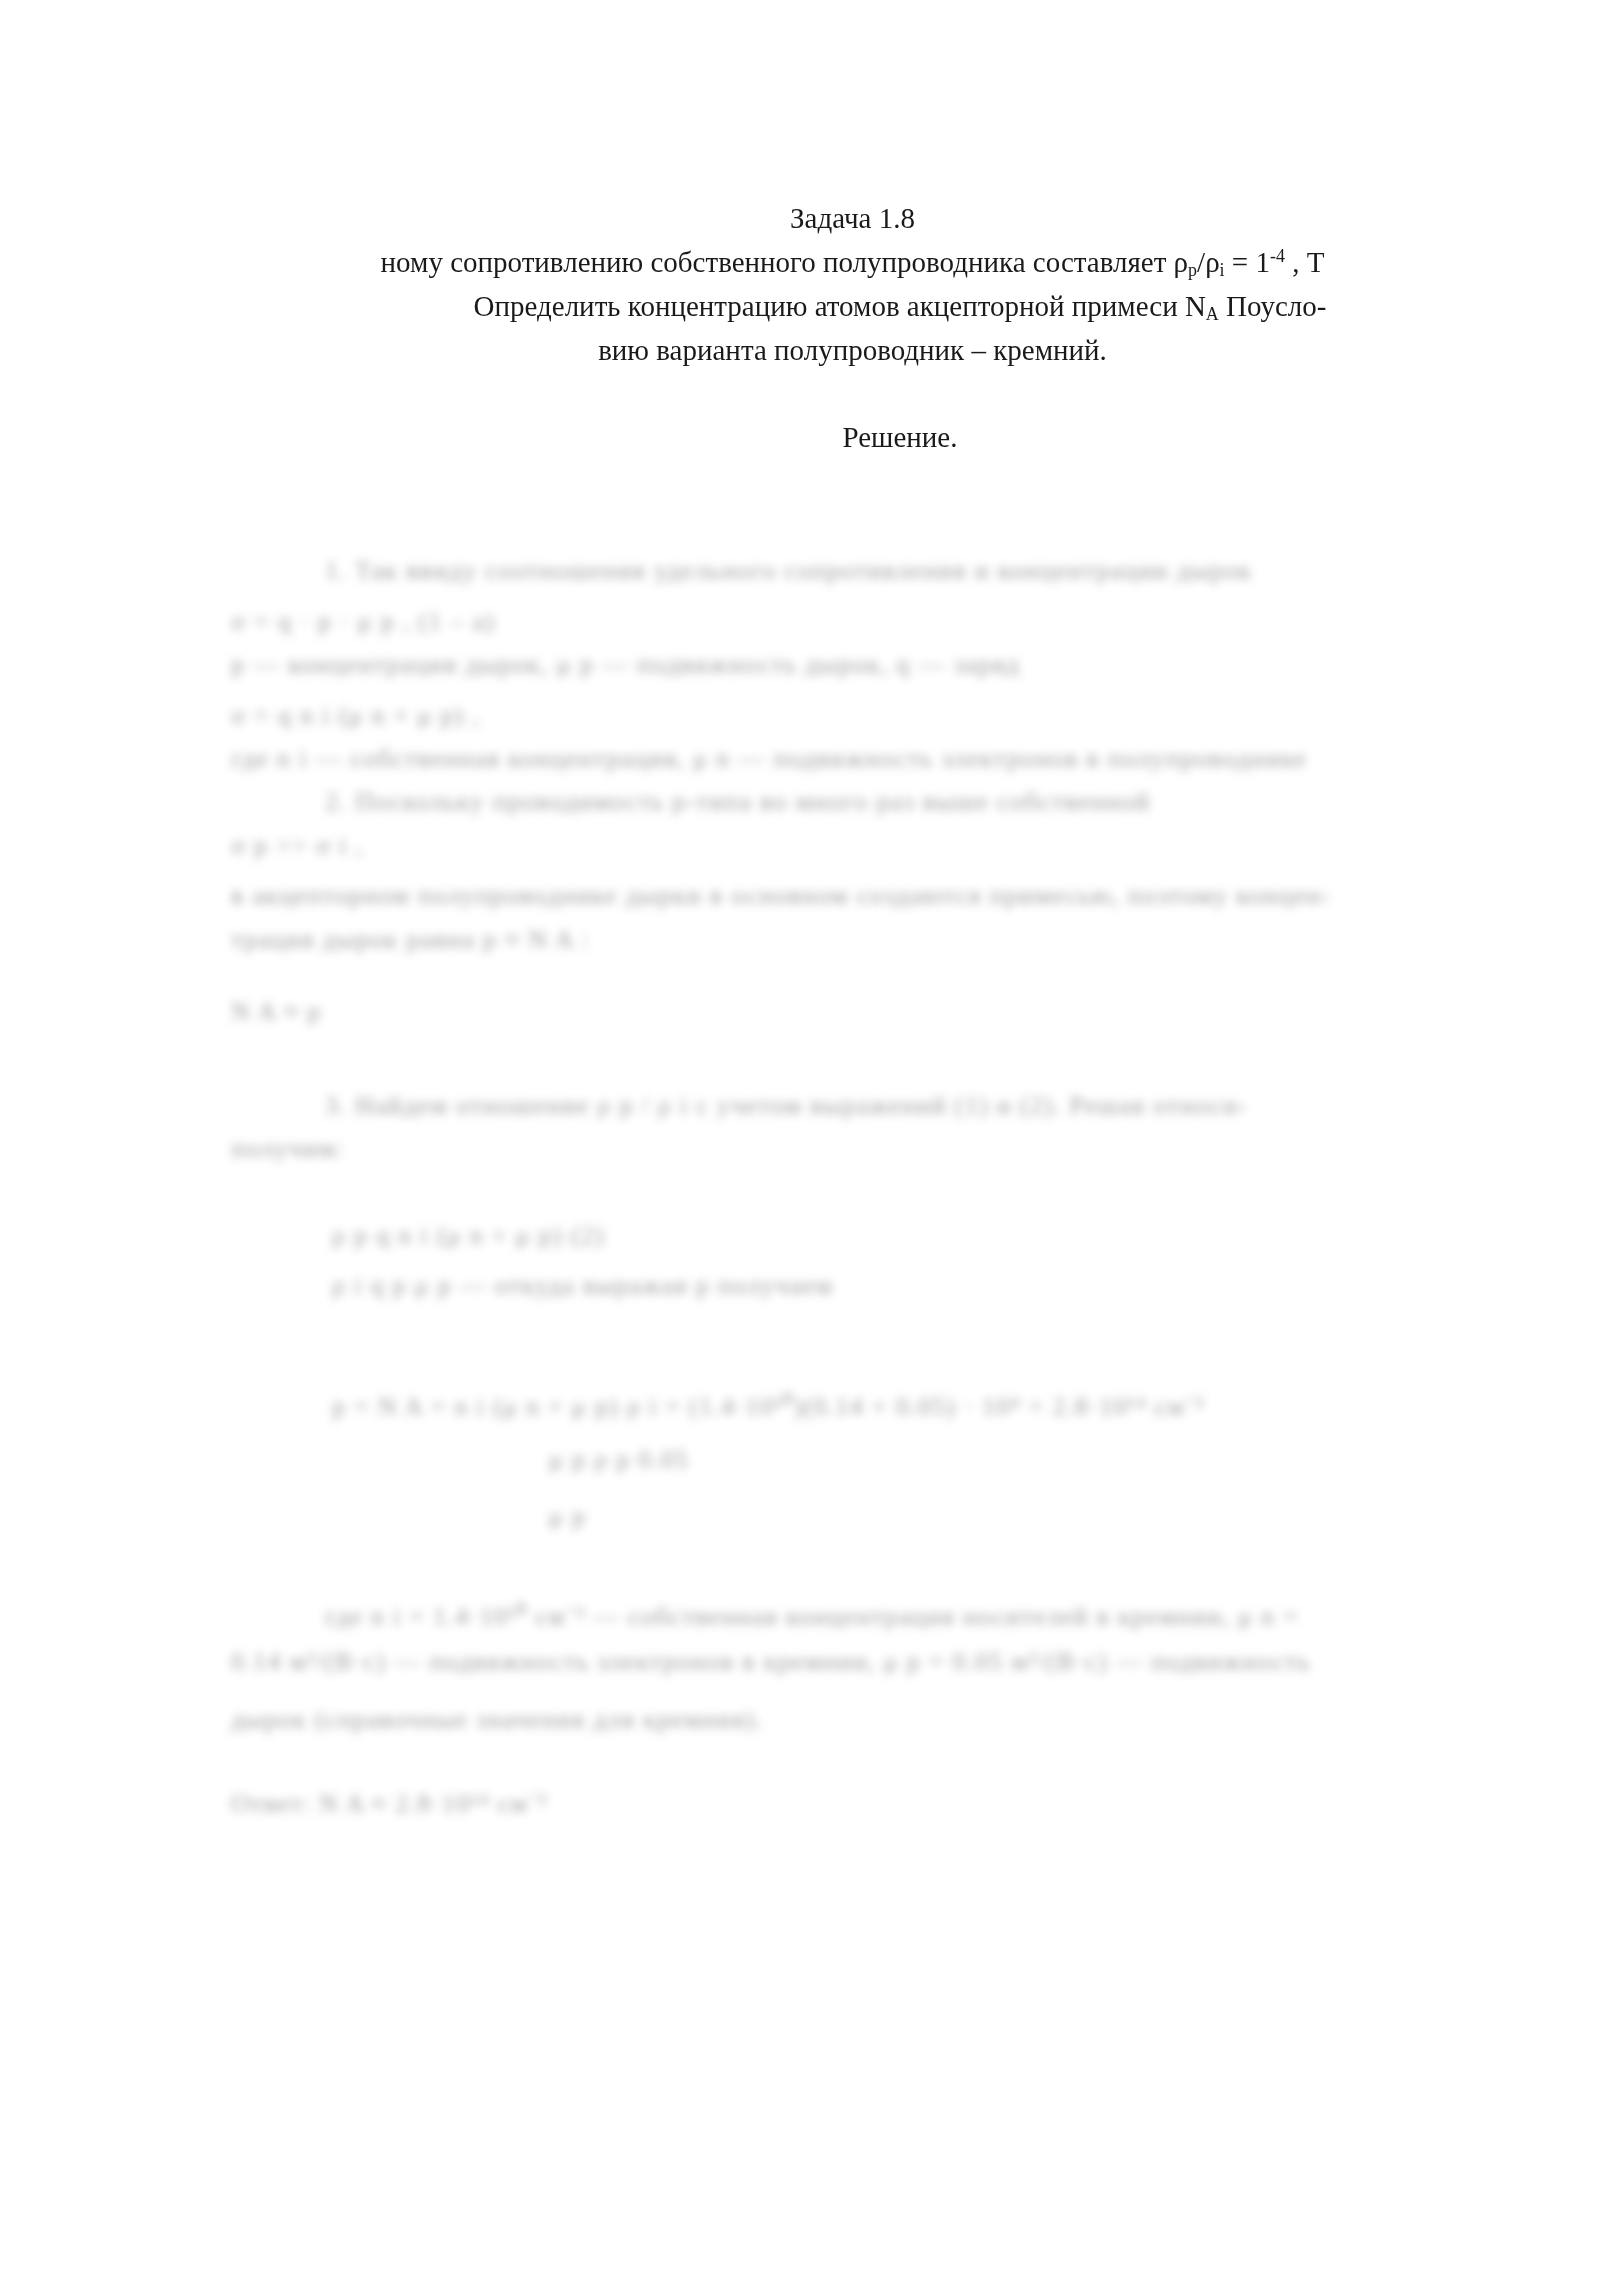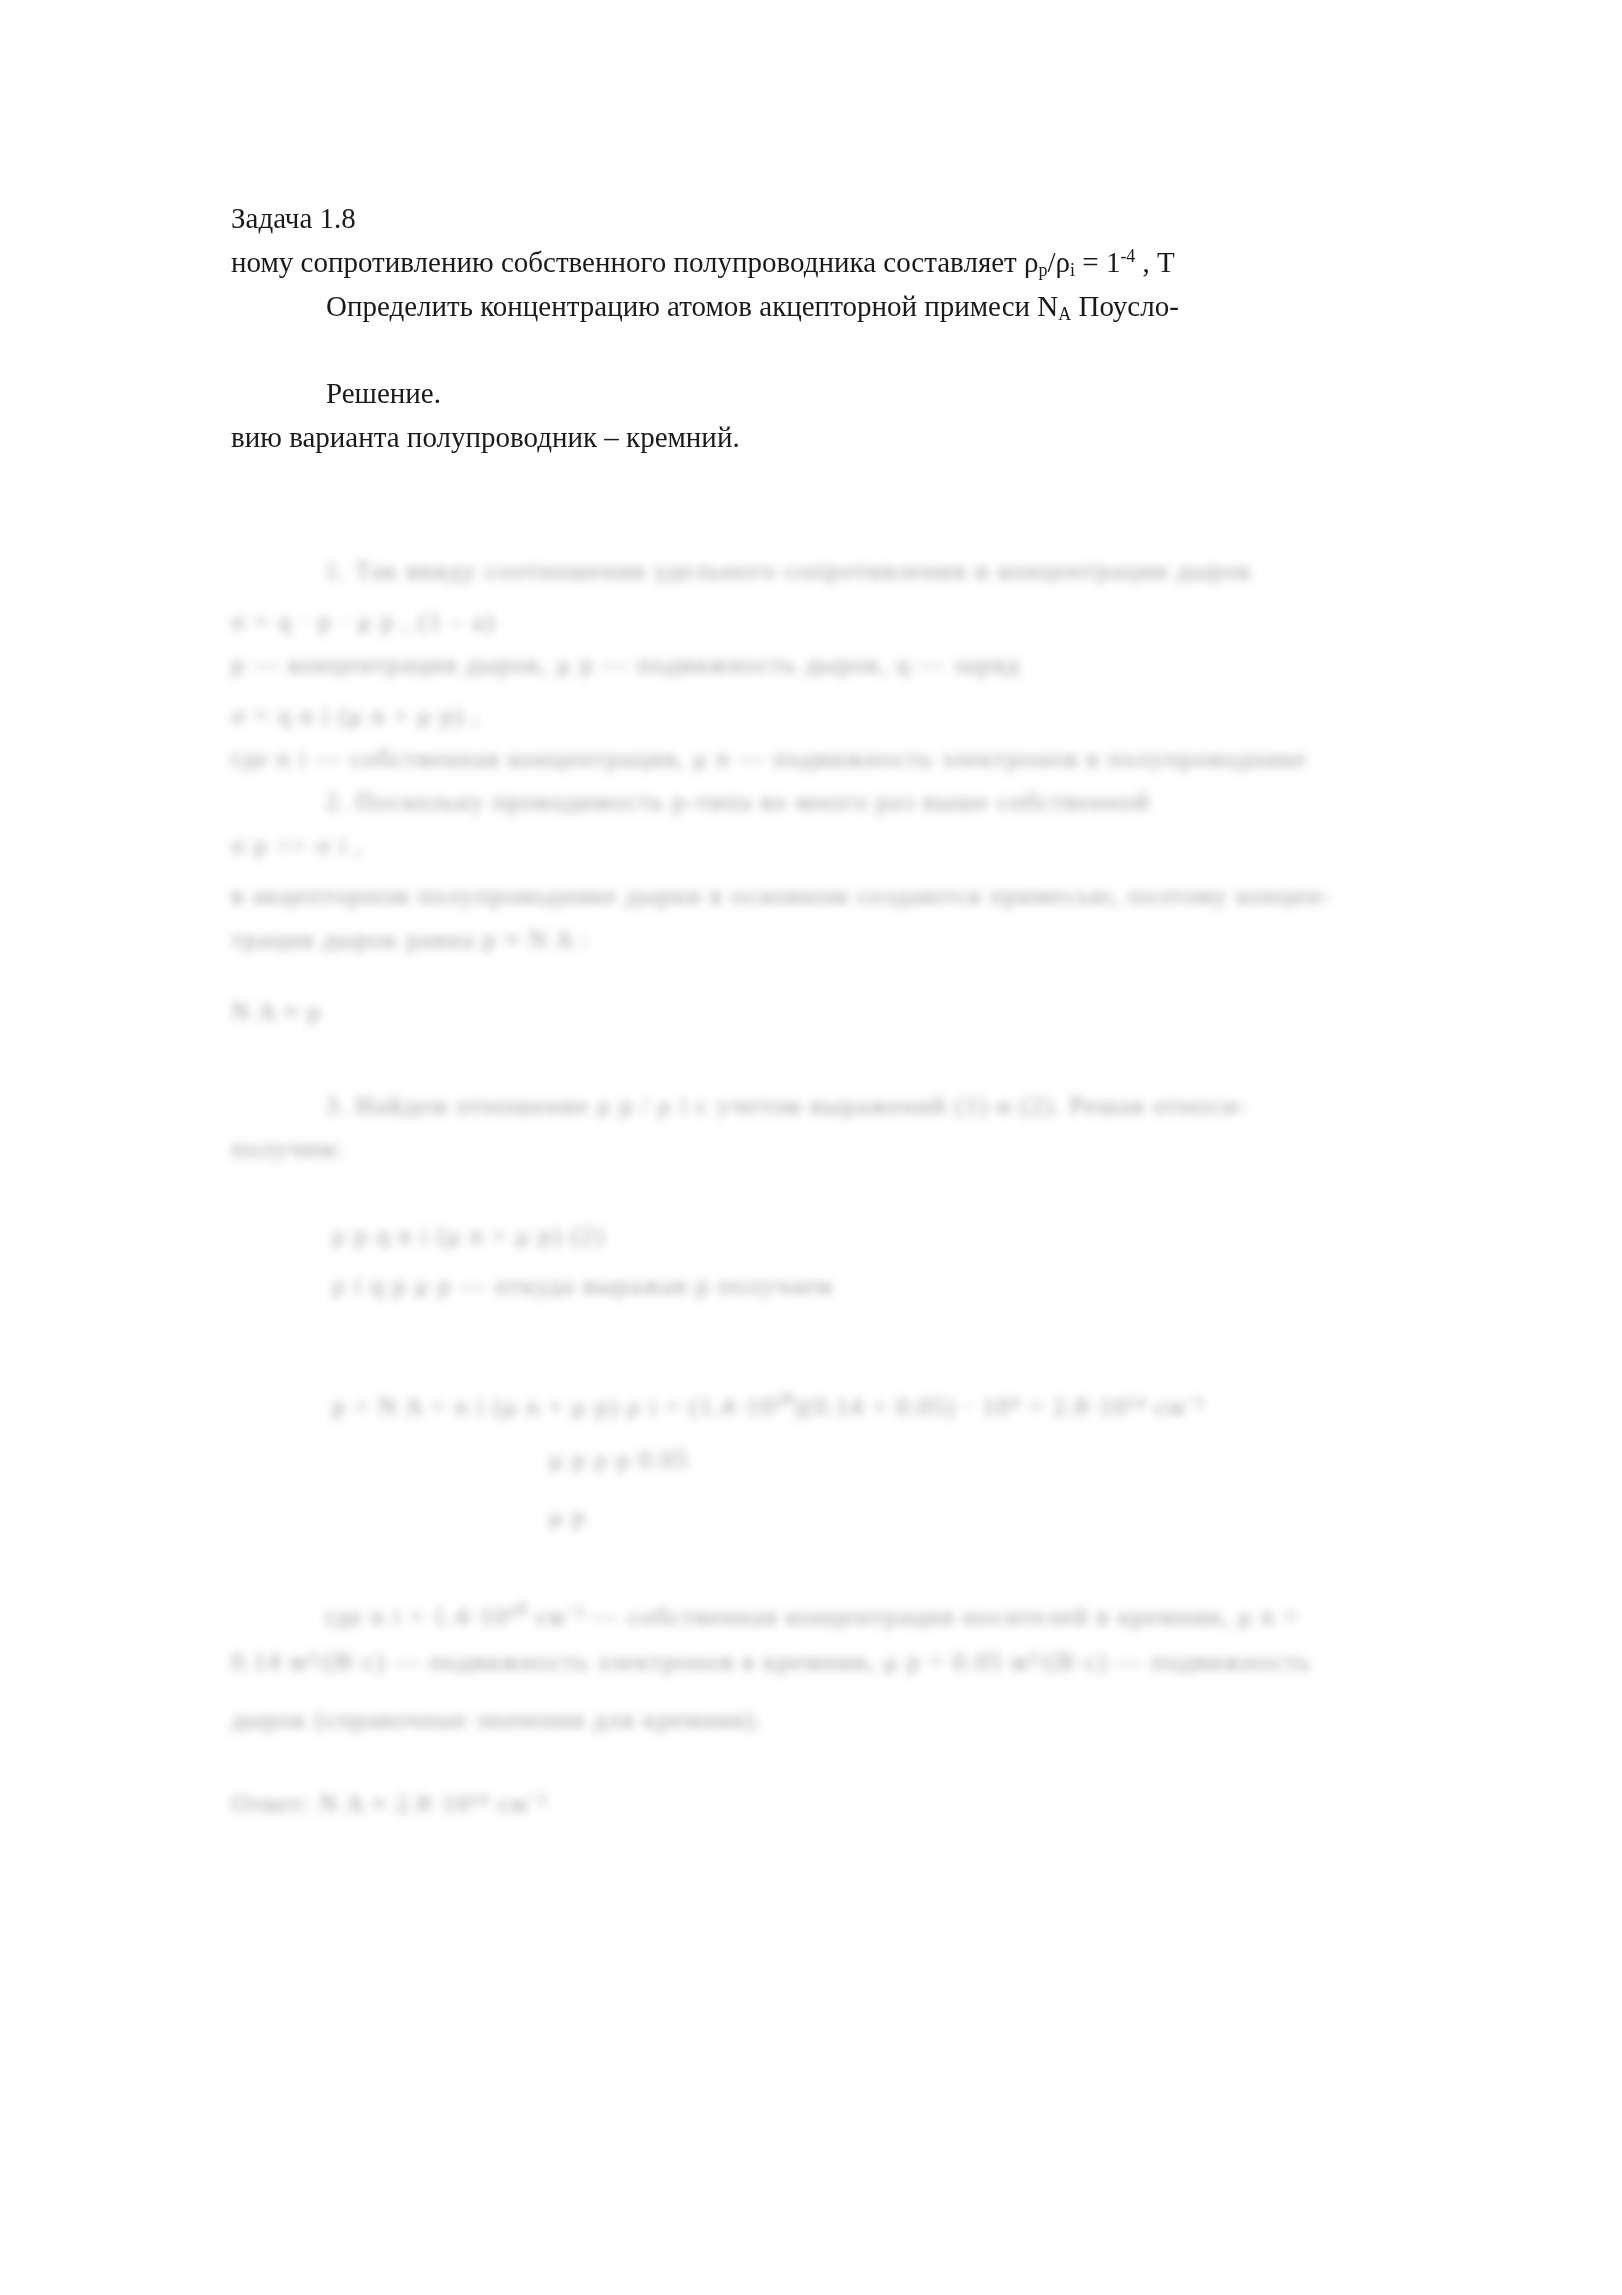--- a/index.html
+++ b/index.html
@@ -16,20 +16,21 @@
     font-family: "Liberation Serif", serif;
     color: #1a1a1a;
   }
   .clear-text {
     position: absolute;
     left: 231px;
     top: 196px;
     width: 1243px;
     font-size: 29px;
     line-height: 44px;
+    text-align: center;
   }
   .title-line {
     margin: 0 0 6.5px 0;
   }
   .t-line {
     margin: 0;
   }
   .indented {
     text-indent: 95px;
   }
@@ -71,25 +72,25 @@
 
     <div class="t-line">
       <span>ному сопротивлению собственного полупроводника составляет ρ</span><sub>p</sub><span>/ρ</span><sub>i</sub><span> = 1</span><sup>-4</sup><span> , Т</span>
     </div>
 
 
     <div class="t-line indented">
       <span>Определить концентрацию атомов акцепторной примеси N</span><sub>A</sub><span> Поусло-</span>
     </div>
 
-    <div class="t-line solution-label">Решение.</div>
-
     <div class="t-line">
       <span>вию варианта полупроводник – кремний.</span>
     </div>
+
+    <div class="t-line solution-label">Решение.</div>
 
   </div>
 
   <div>
       <div class="blur-line" style="left: 325px; top: 556px;">1. Так ввиду соотношения удельного сопротивления и концентрации дырок</div>
       <div class="blur-line" style="left: 231px; top: 607px;">σ  =  q · p · μ p ,      (1 – a)</div>
       <div class="blur-line" style="left: 231px; top: 650px;">р — концентрация дырок,  μ p — подвижность дырок,  q — заряд</div>
       <div class="blur-line" style="left: 231px; top: 701px;">σ = q n i (μ n + μ p) ,</div>
       <div class="blur-line" style="left: 231px; top: 744px;">где n i — собственная концентрация,  μ n — подвижность электронов в полупроводнике</div>
       <div class="blur-line" style="left: 325px; top: 787px;">2. Поскольку проводимость p-типа во много раз выше собственной</div>

